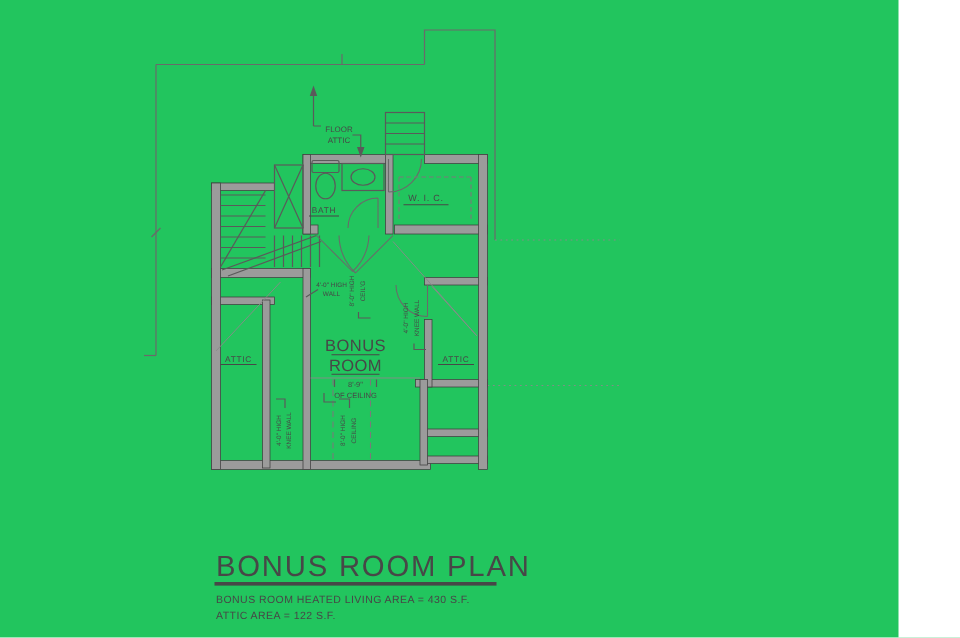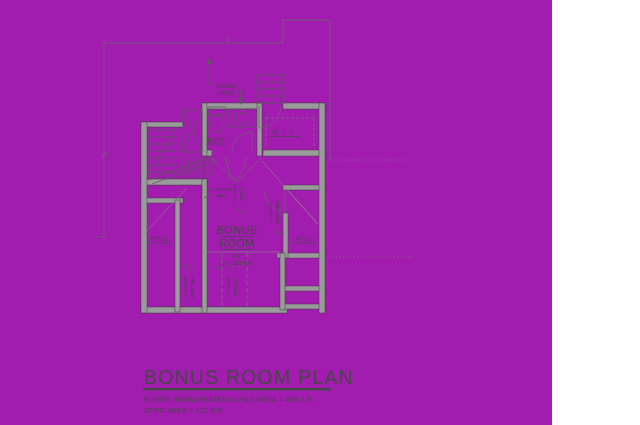--- a/index.html
+++ b/index.html
@@ -1,16 +1,16 @@
 <!DOCTYPE html>
 <html><head>
 <meta charset="utf-8">
 <style>
   html,body{margin:0;padding:0;background:#fff;}
-  .sheet{position:relative;width:552px;height:425px;background:#a21caf;overflow:hidden;
+  .sheet{position:relative;width:599px;height:425px;background:#22c55e;overflow:hidden;
          font-family:"Liberation Sans",sans-serif;}
   svg{display:block;}
   .thin{stroke:#6a6a6a;stroke-width:.8;fill:none;}
   .xtra{stroke:#8a8a8a;stroke-width:.6;fill:none;}
   .wall{fill:#9b9b9b;stroke:#3f3f3f;stroke-width:.5;}
   .fix{stroke:#5a5a5a;stroke-width:.8;fill:none;}
   .door{stroke:#6a6a6a;stroke-width:.7;fill:none;}
   .dash{stroke:#7a7a7a;stroke-width:.7;fill:none;stroke-dasharray:3,2;}
   .dash2{stroke:#7a7a7a;stroke-width:.7;fill:none;stroke-dasharray:4,3;}
   .lbl{fill:#474747;font-family:"Liberation Sans",sans-serif;}

